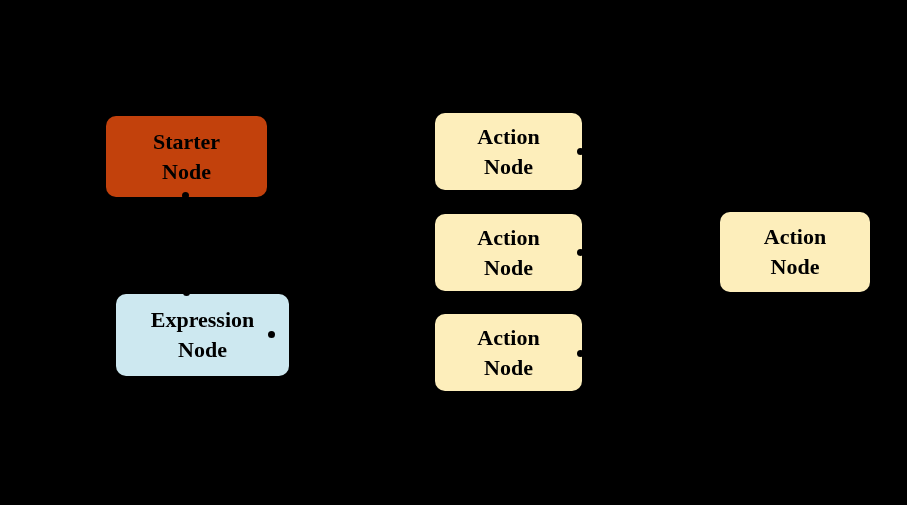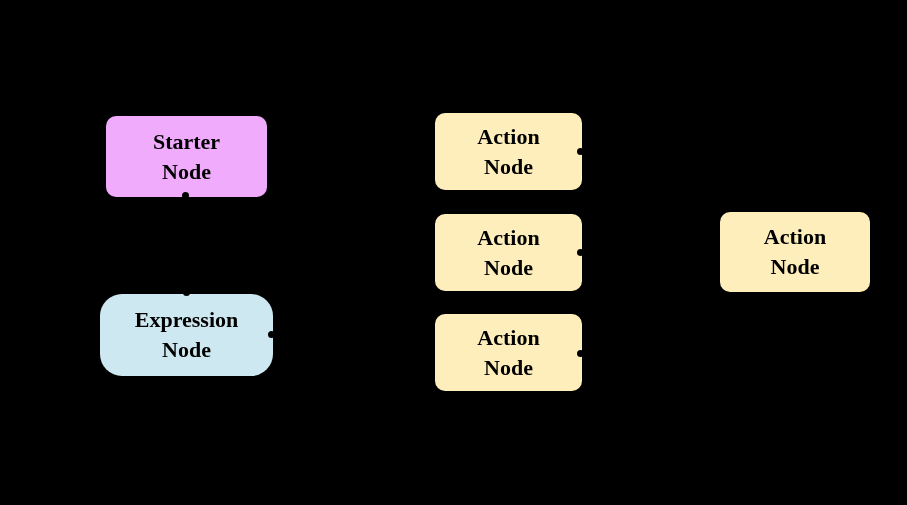--- a/index.html
+++ b/index.html
@@ -23,21 +23,21 @@
     text-align: center;
     white-space: pre-line;
     border-radius: 10px;
     color: #000000;
     font-weight: 700;
     font-size: 22px;
     line-height: 30px;
     box-sizing: border-box;
   }
   .node.starter    { left: 106px; top: 116px; width: 161px; height: 81px; }
-  .node.expression { left: 100px; top: 294px; width: 173px; height: 82px; border-radius: 22px; }
+  .node.expression { left: 116px; top: 294px; width: 173px; height: 82px; }
   .node.action-1   { left: 435px; top: 113px; width: 147px; height: 77px; }
   .node.action-2   { left: 435px; top: 214px; width: 147px; height: 77px; }
   .node.action-3   { left: 435px; top: 314px; width: 147px; height: 77px; }
   .node.action-4   { left: 720px; top: 212px; width: 150px; height: 80px; }
   .stub {
     position: absolute;
     width: 7px;
     height: 7px;
     border-radius: 50%;
     background: #000000;
@@ -47,21 +47,21 @@
   .stub.s3 { left: 268px; top: 331px; }  
   .stub.s4 { left: 577px; top: 148px; }  
   .stub.s5 { left: 577px; top: 249px; }  
   .stub.s6 { left: 577px; top: 350px; }  
 </style>
 </head>
 <body>
 
 <div class="canvas">
 
-  <div class="node starter" style="background-color: #f0abfc;">Starter
+  <div class="node starter" style="background-color: #c2410c;">Starter
 Node</div>
 
   <div class="node expression" style="background-color: rgb(205, 232, 240);">Expression
 Node</div>
 
   <div class="node action-1" style="background-color: rgb(253, 238, 187);">Action
 Node</div>
 
   <div class="node action-2" style="background-color: rgb(253, 238, 187);">Action
 Node</div>

